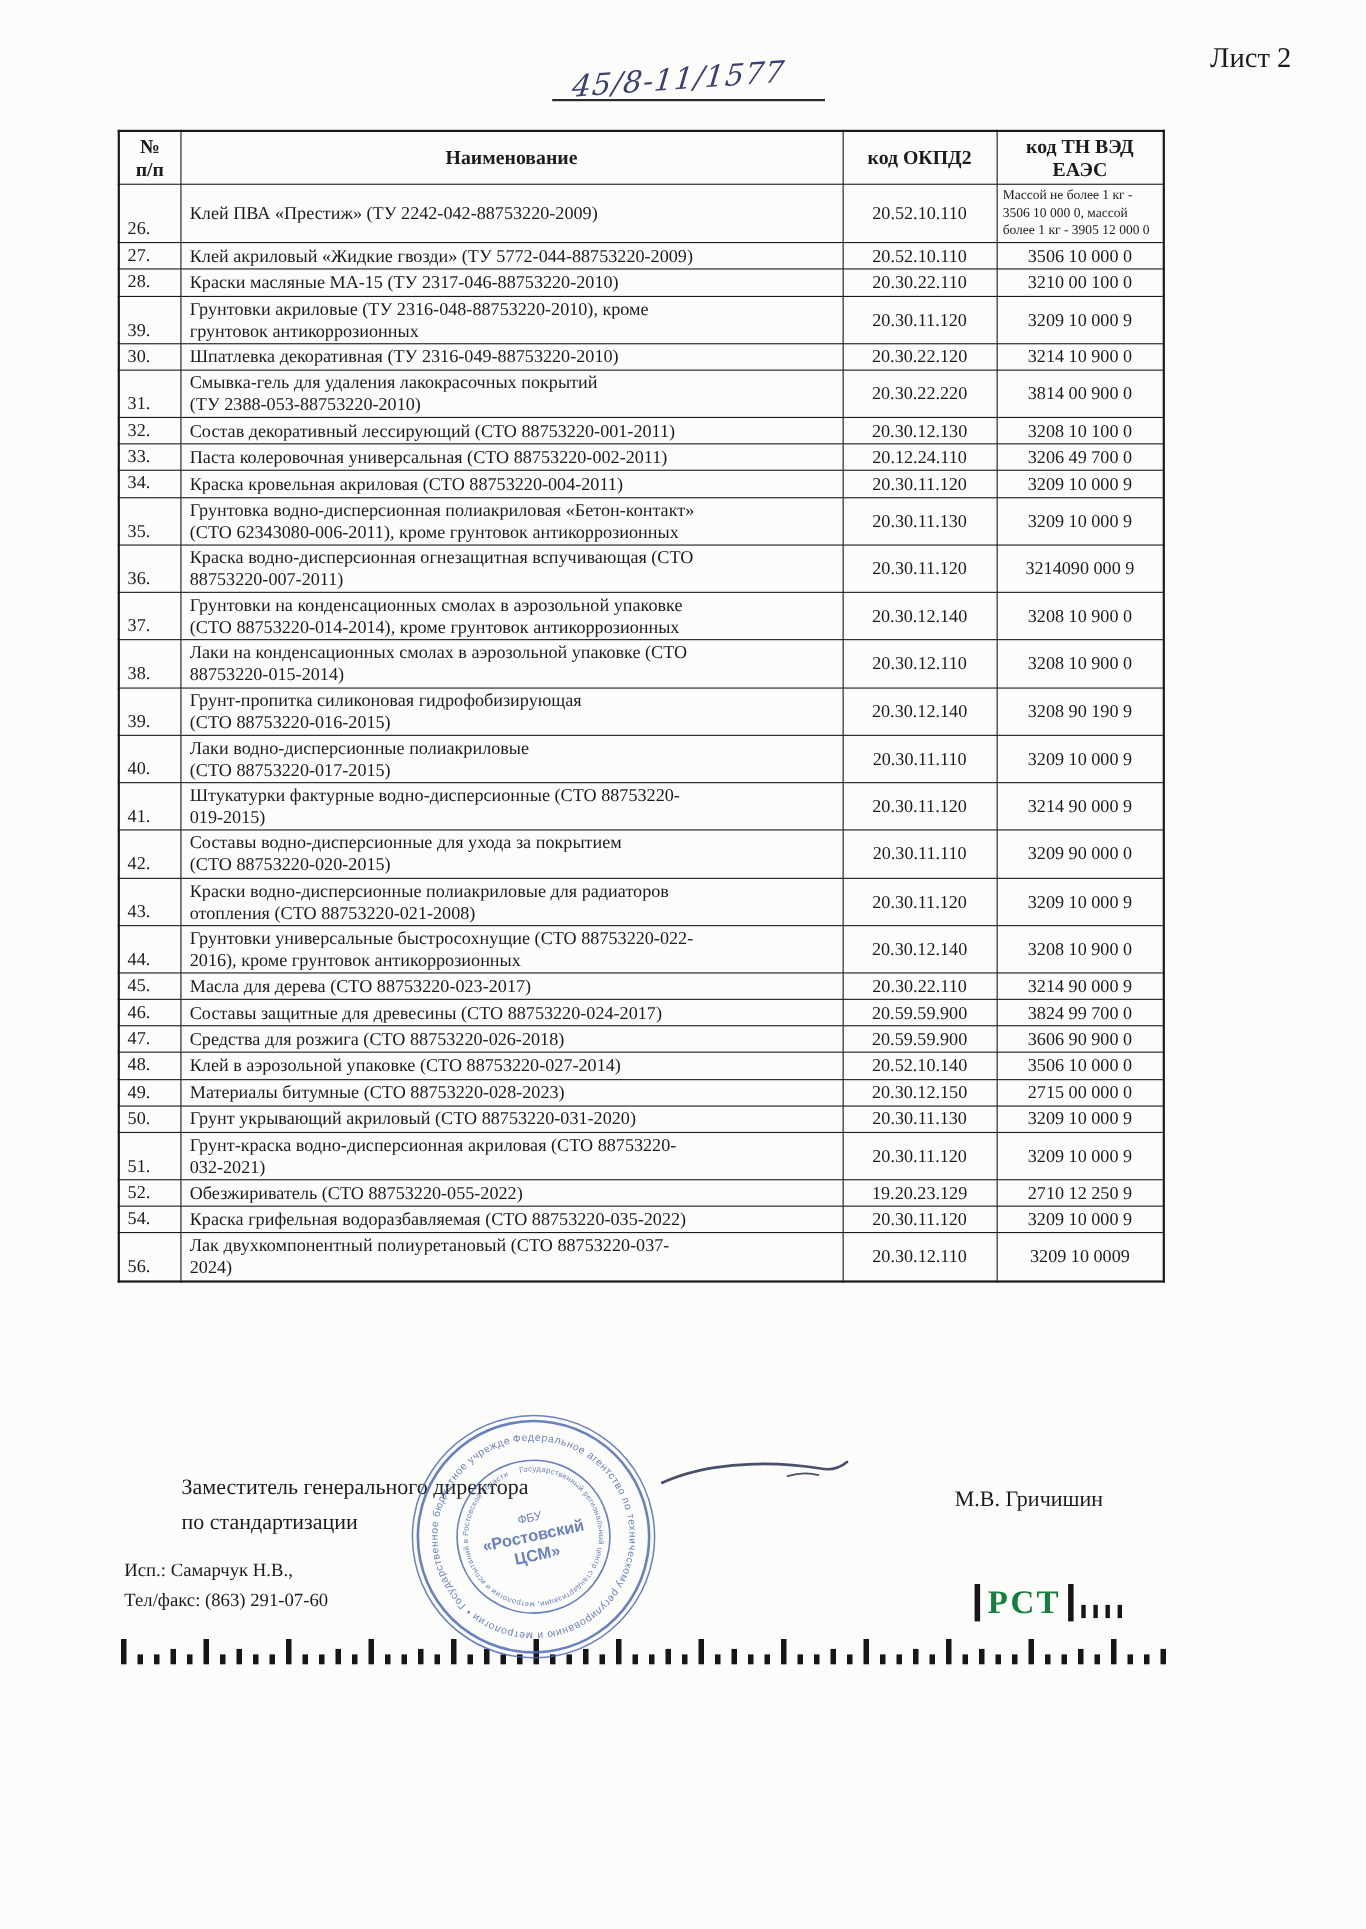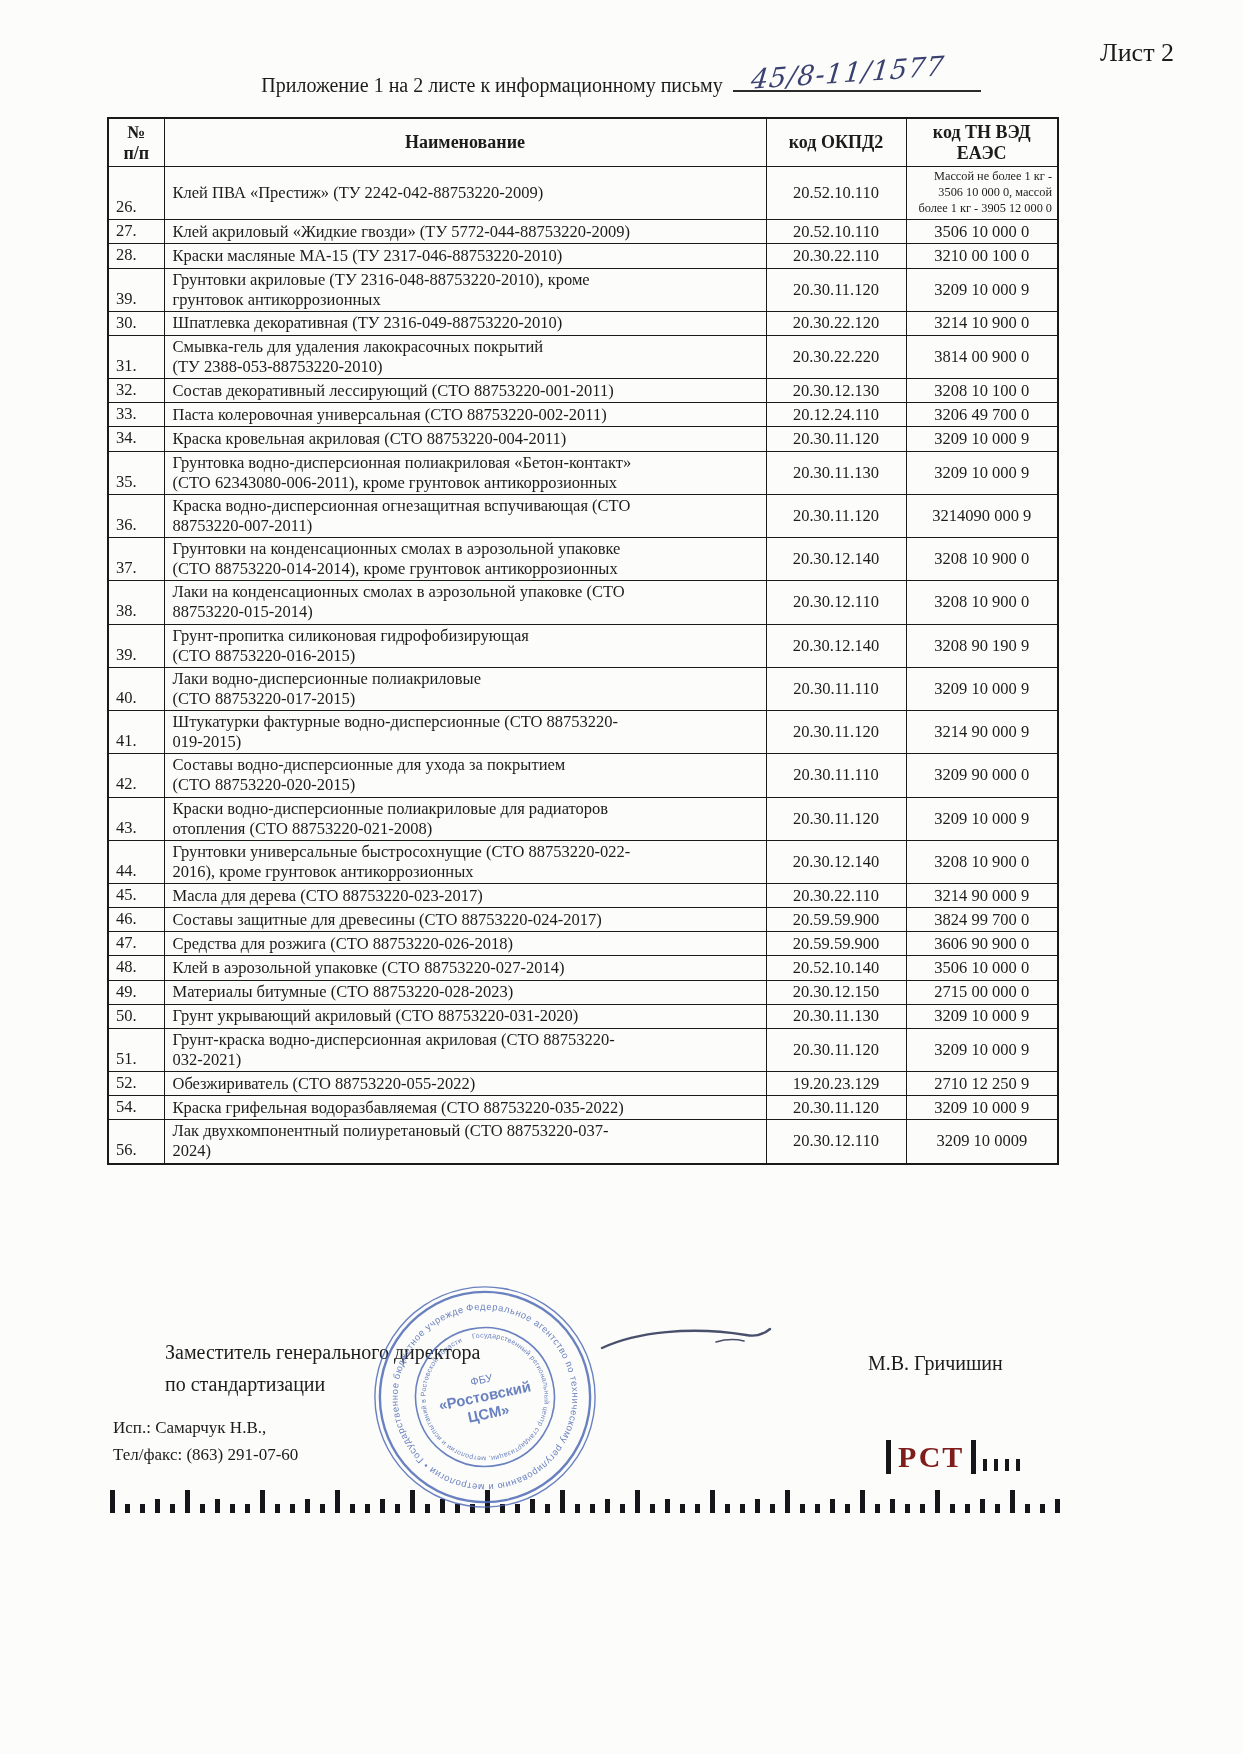--- a/index.html
+++ b/index.html
@@ -17,44 +17,44 @@
     font-family:"DejaVu Serif", serif;
   }
   table.doc{border-collapse:collapse;margin:20px 0 0 107px;width:950px;border:2.5px solid #1a1a1a;table-layout:fixed;}
   table.doc th, table.doc td{border:1.6px solid #1a1a1a;}
   th{font-size:18px;font-weight:bold;text-align:center;vertical-align:middle;white-space:pre-line;padding:3px 4px;line-height:1.15;}
   td{font-size:16.5px;line-height:1.22;}
   .num-cell{text-align:left;vertical-align:bottom;padding:1px 2px 2px 7px;}
   .name-cell{text-align:left;vertical-align:middle;padding:1px 8px;white-space:pre-line;}
   .okpd-cell{text-align:center;vertical-align:middle;padding:1px 2px;}
   .tnved-cell{text-align:center;vertical-align:middle;padding:1px 16px;}
-  .tnved-cell.small{font-size:12.3px;text-align:right;padding:2px 5px;line-height:1.3;vertical-align:top;}
+  .tnved-cell.small{font-size:12.3px;text-align:left;padding:2px 5px;line-height:1.3;vertical-align:top;}
   
   .signatory-title{position:absolute;left:165px;top:1336px;font-size:20px;line-height:1.6;white-space:pre-line;}
   .signatory-name{position:absolute;left:868px;top:1352px;font-size:20px;}
   .signature-stroke{position:absolute;left:596px;top:1320px;z-index:2;}
   .executor-1{position:absolute;left:113px;top:1418px;font-size:17px;}
   .executor-2{position:absolute;left:113px;top:1445px;font-size:17px;}
   .stamp{position:absolute;left:366px;top:1278px;width:238px;height:238px;z-index:3;opacity:0.82;pointer-events:none;}
   .rst-logo{position:absolute;left:886px;top:1440px;display:flex;align-items:center;gap:7px;z-index:1;}
-  .rst-text{font-weight:bold;font-size:30px;letter-spacing:2px;font-family:"Liberation Serif", serif;color:#7f1d1d;}
+  .rst-text{font-weight:bold;font-size:30px;letter-spacing:2px;font-family:"Liberation Serif", serif;color:#15803d;}
   .rst-bar{display:inline-block;width:5px;height:34px;background:#15151a;}
   .rst-tick{display:inline-block;width:4px;height:12px;background:#15151a;align-self:flex-end;margin-bottom:3px;}
   .barcode{position:absolute;left:110px;top:1487px;width:950px;height:26px;display:flex;align-items:flex-end;justify-content:space-between;z-index:1;}
   .bar{display:inline-block;width:5px;background:#15151a;}
 </style>
 </head>
 <body>
 
 <div class="page">
 
   <div class="sheet-label">Лист 2</div>
 
   <div class="title-row">
-    <span>Приложение 1 на 2 листе к информационному письму</span><span class="hand-line"><span class="hand-number">45/8-11/1577</span></span>
+    <span class="hand-line"><span class="hand-number">45/8-11/1577</span></span>
   </div>
 
   <table class="doc">
     <colgroup>
       <col style="width:56px">
         <col style="width:602px">
         <col style="width:140px">
         <col style="width:152px">
     </colgroup>
     <thead>

